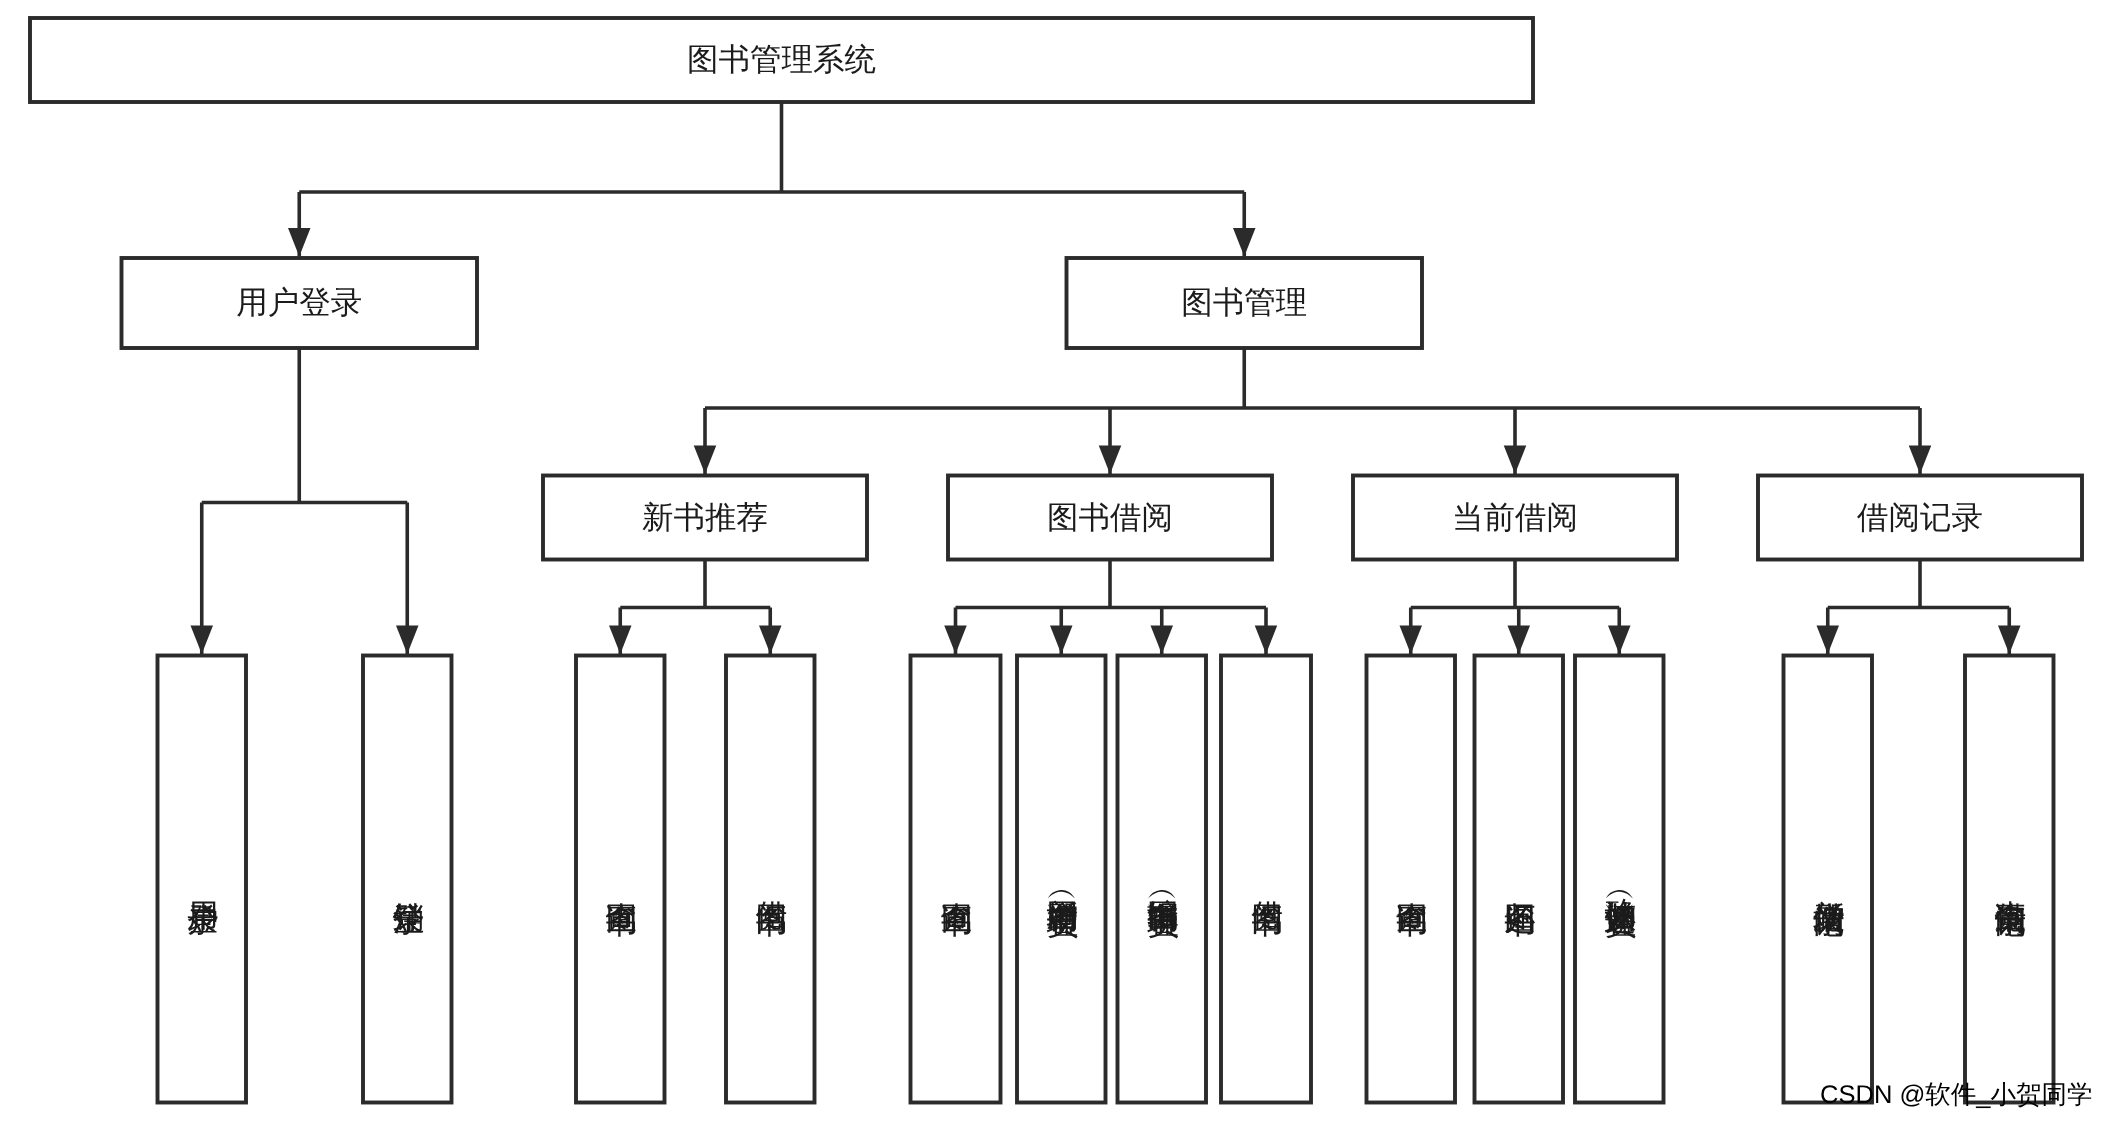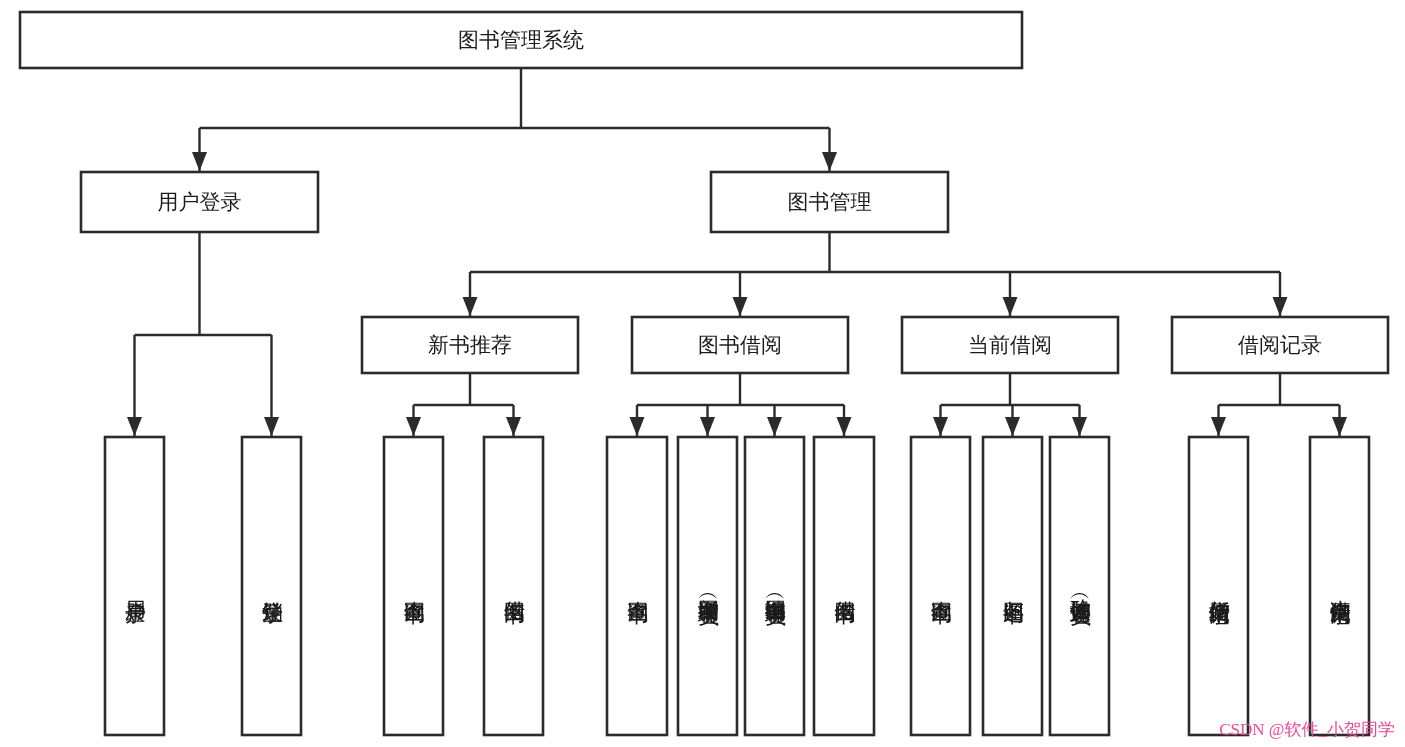--- a/index.html
+++ b/index.html
@@ -62,23 +62,23 @@
     font-size: 21px;
     color: #1b1b1b;
     line-height: 1.04;
     letter-spacing: 1px;
     white-space: nowrap;
   }
   .watermark {
     position: absolute;
     right: 10px;
     bottom: 6px;
-    font-family: Liberation Serif, serif;
+    font-family: Liberation Sans, sans-serif;
     font-size: 17px;
-    color: #ec4899;
+    color: #000000;
     white-space: nowrap;
   }
 </style>
 </head>
 <body>
 
 <div id="diagram-root">
 
   <svg id="flow" viewBox="0 0 1405 747">
     <defs></defs>

